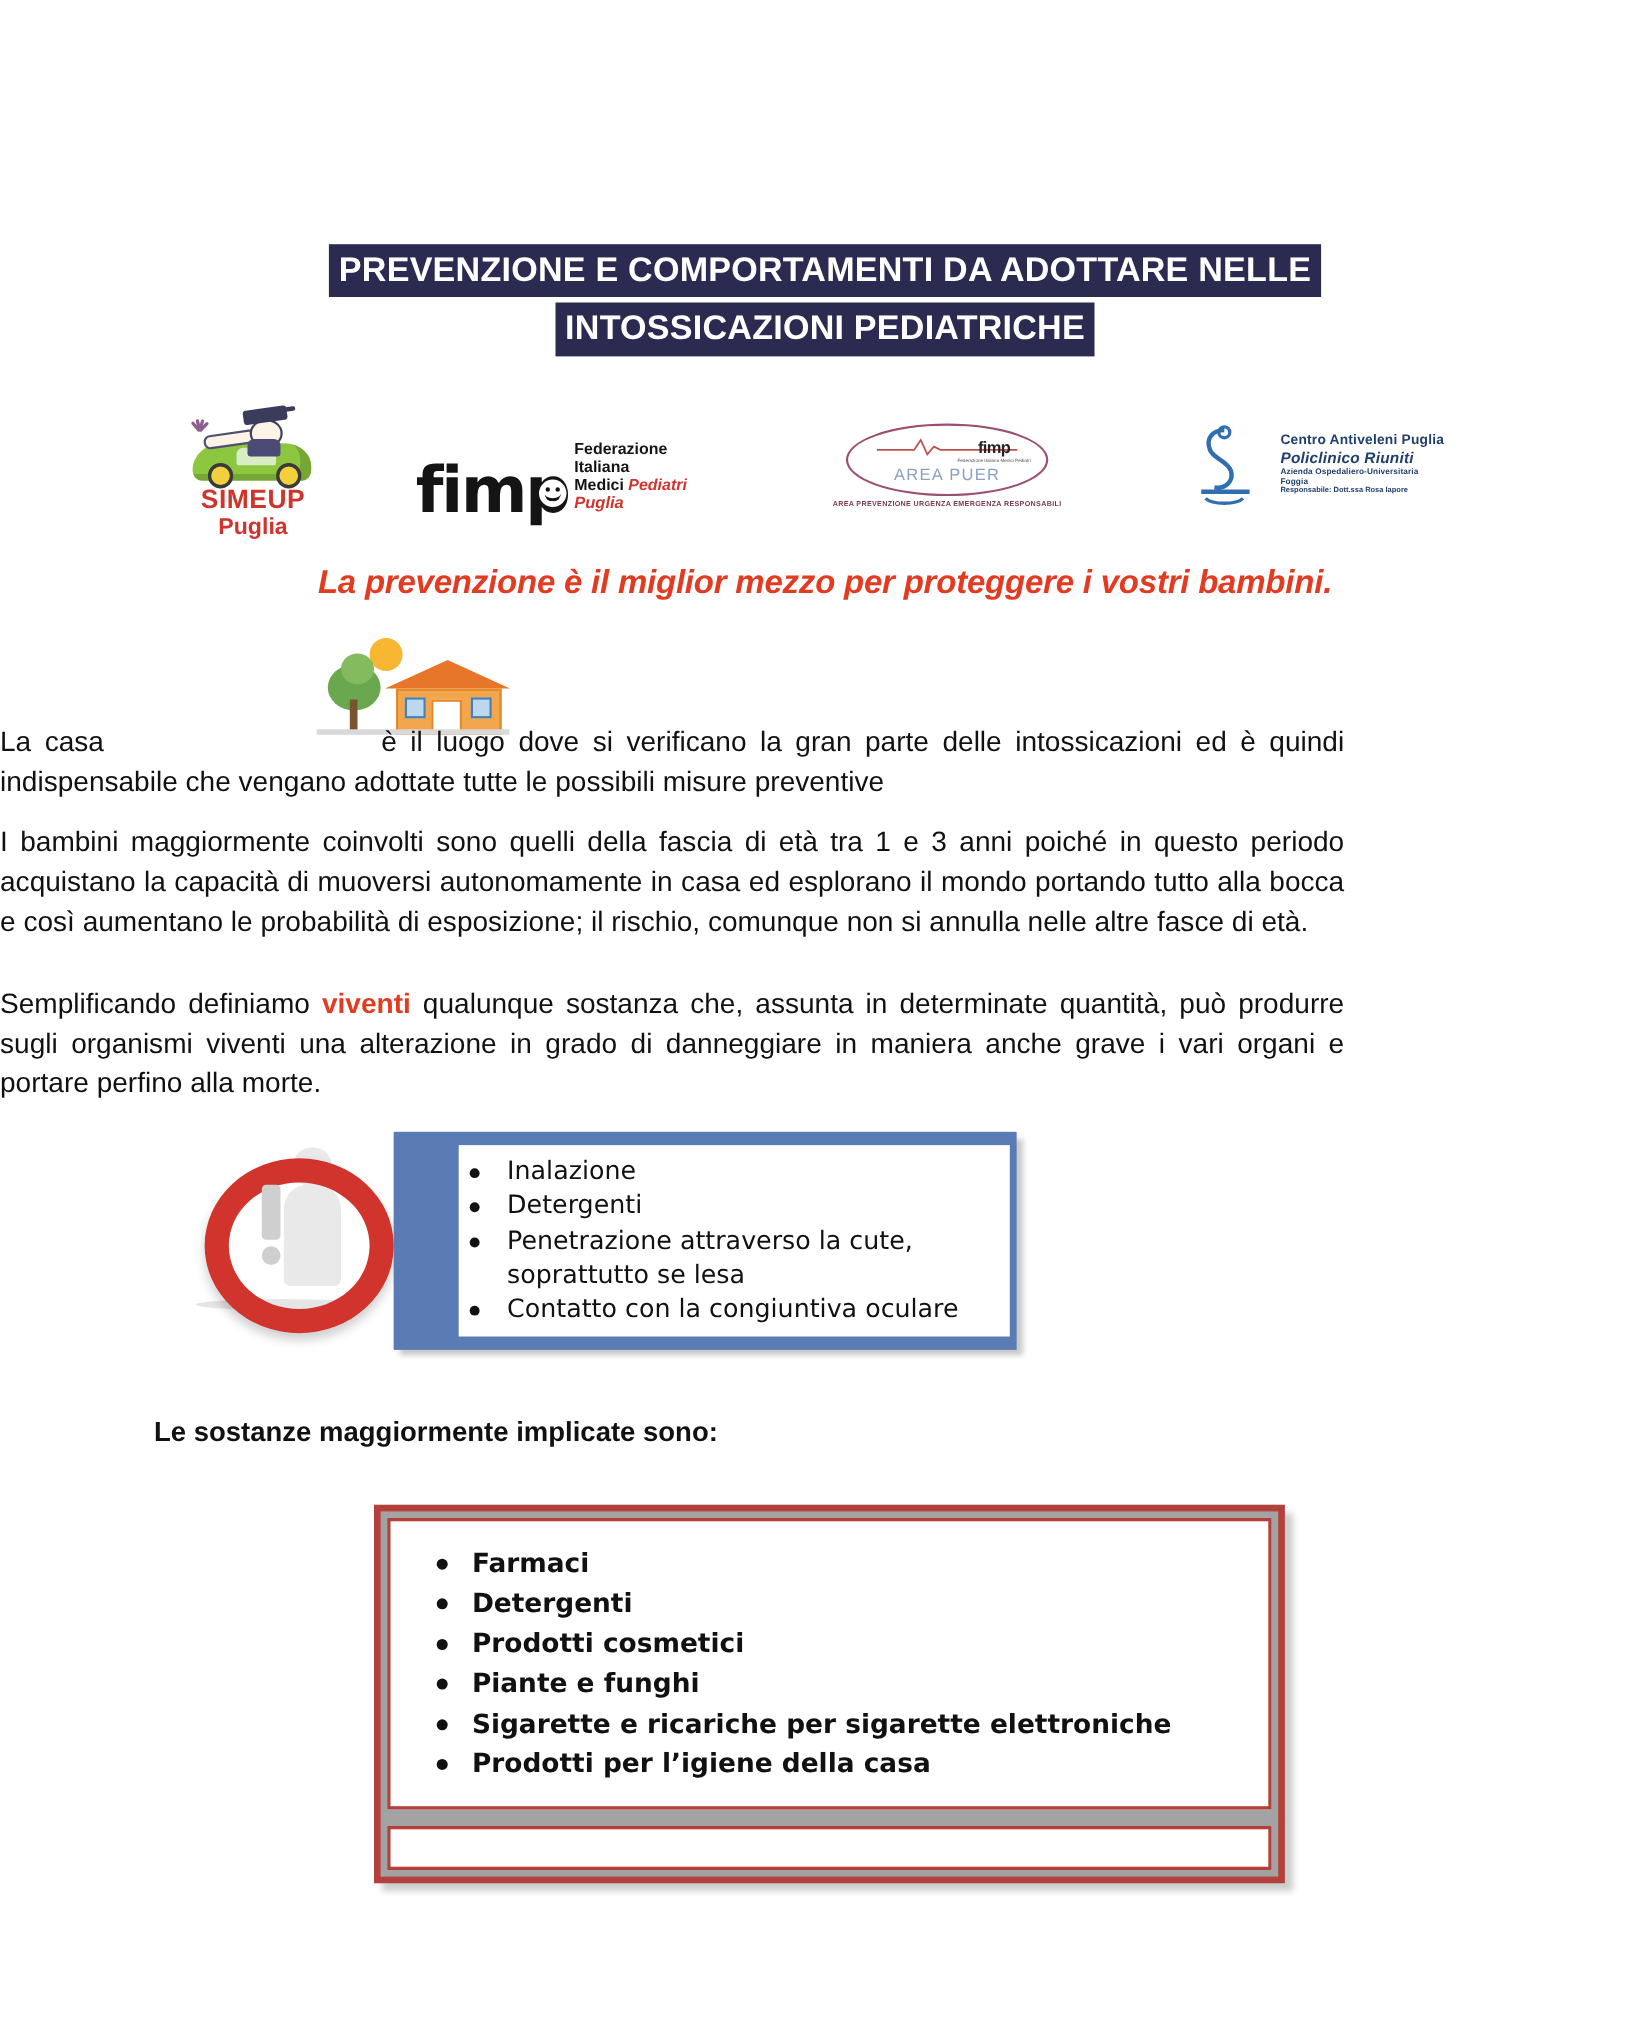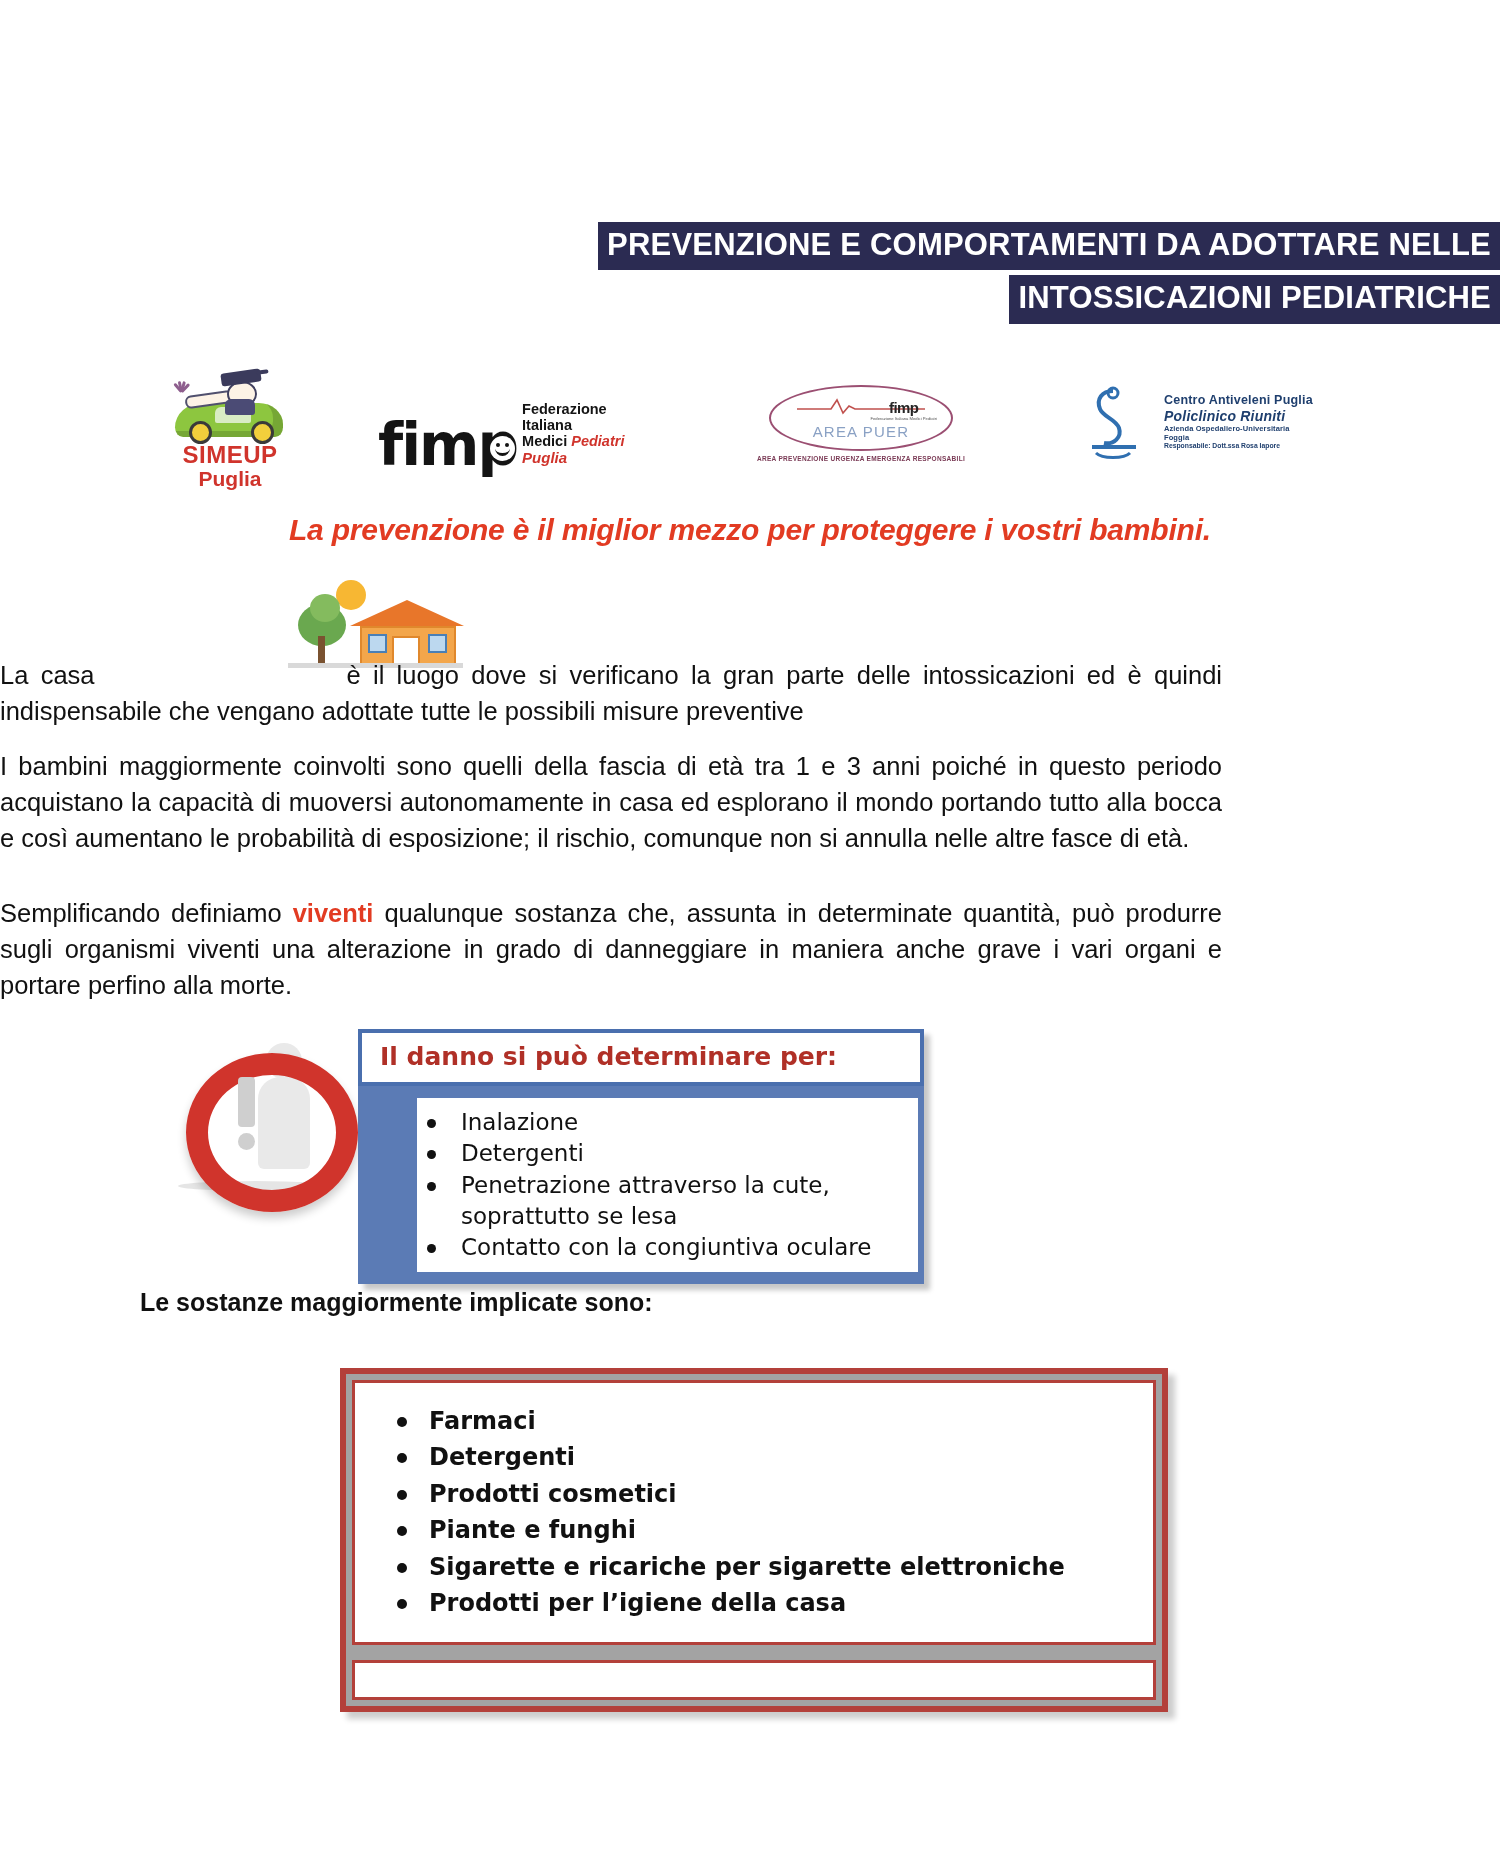--- a/index.html
+++ b/index.html
@@ -12,21 +12,21 @@
   }
   .page{
     position:absolute;
     left:0;top:0;width:1500px;height:1856px;
     background:#fff;
   }
 
   
   .title-wrap{
     margin:0;padding:0;
-    text-align:right;
+    text-align:center;
     padding-top:222px;
   }
   .title-line{
     display:inline-block;
     background:#2b2b52;
     color:#ffffff;
     font-weight:bold;
     font-size:31px;
     letter-spacing:0.2px;
     line-height:1.30;
@@ -397,23 +397,20 @@
   <div class="warn-icon">
     <div class="warn-shadow"></div>
     <div class="warn-person-head"></div>
     <div class="warn-person-body"></div>
     <div class="warn-ring"></div>
     <div class="warn-bang"></div>
     <div class="warn-dot"></div>
   </div>
 
   <div class="blue-box">
-    <div class="blue-head">
-      <span class="blue-head-text">Il danno si può determinare per:</span>
-    </div>
     <div class="blue-body">
       <div class="blue-inner">
         <ul class="blue-list">
           <li>Inalazione</li>
           <li>Detergenti</li>
           <li>Penetrazione attraverso la cute, soprattutto se lesa</li>
           <li>Contatto con la congiuntiva oculare</li>
         </ul>
       </div>
     </div>

